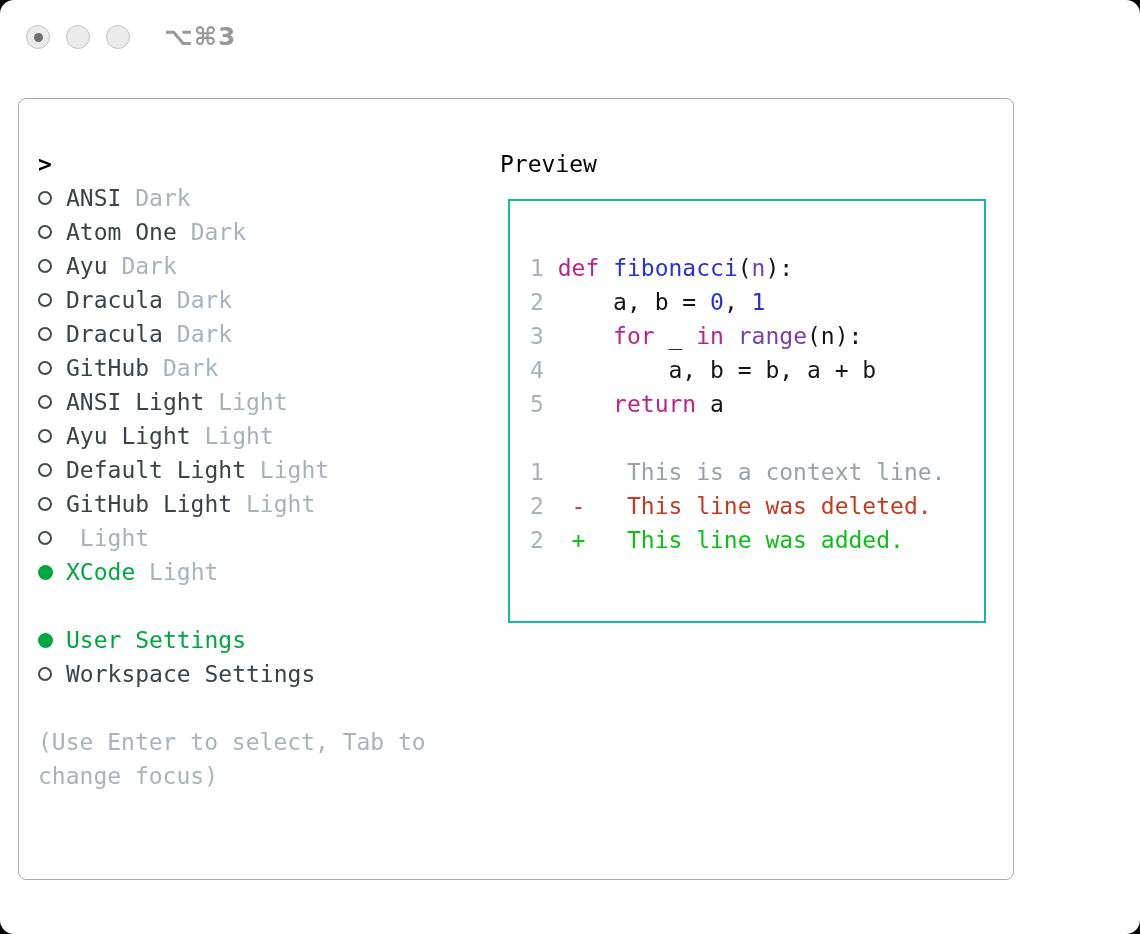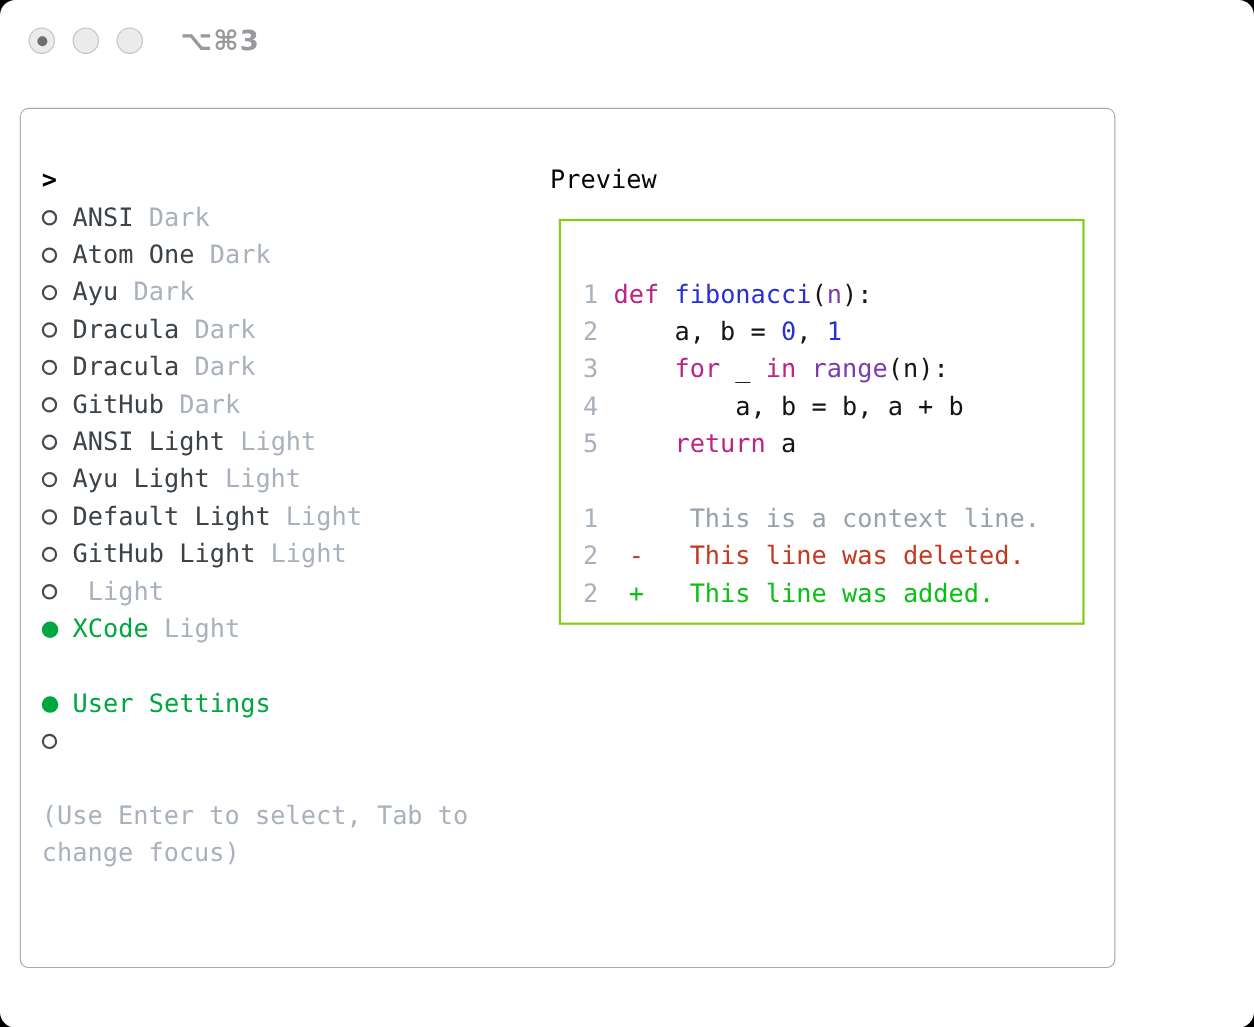--- a/index.html
+++ b/index.html
@@ -38,22 +38,22 @@
   .black{color:#050505}
   .green{color:#00A63F}
   .variant{color:#A9B2BC}
   .help{color:#A9B2BC}
   
   .preview-title{
     position:absolute;left:481px;top:48px;height:34px;line-height:34px;
     font-size:23px;font-weight:normal;color:#050505;
   }
   .preview-box{
-    position:absolute;left:489px;top:100px;width:478px;height:369px;
-    border:2px solid #84cc16;box-sizing:border-box;overflow:hidden;
+    position:absolute;left:489px;top:100px;width:478px;height:424px;
+    border:2px solid #14b8a6;box-sizing:border-box;overflow:hidden;
   }
   #code{margin:0;padding:50px 0 0 20px;font-size:23px;line-height:34px;white-space:pre;}
   .tk-ln{color:#A9B2BC}
   .tk-pl{color:#141414}
   .tk-kw{color:#BD2386}
   .tk-fn{color:#2730D2}
   .tk-nm{color:#2730D2}
   .tk-tp{color:#7A3DAD}
   .tk-ctx{color:#98A2AA}
   .tk-del{color:#C43A20}
@@ -91,21 +91,21 @@
           <div class="row"><span class="marker"><span class="radio"></span></span><span class="">GitHub Light</span><span class="variant"> Light</span></div>
           <div class="row"><span class="marker"><span class="radio"></span></span><span class="variant"> Light</span></div>
           <div class="row"><span class="marker"><span class="radio sel"></span></span><span class="green">XCode</span><span class="variant"> Light</span></div>
         </div>
 
       <div class="row"></div>
 
 
       <div id="apply-list">
           <div class="row"><span class="marker"><span class="radio sel"></span></span><span class="green">User Settings</span></div>
-          <div class="row"><span class="marker"><span class="radio"></span></span></div>
+          <div class="row"><span class="marker"><span class="radio"></span></span><span class="">Workspace Settings</span></div>
         </div>
 
       <div class="row"></div>
 
       <div class="row help">(Use Enter to select, Tab to</div>
       <div class="row help">change focus)</div>
     </div>
 
     <div class="preview-title">Preview</div>
     <div class="preview-box">

